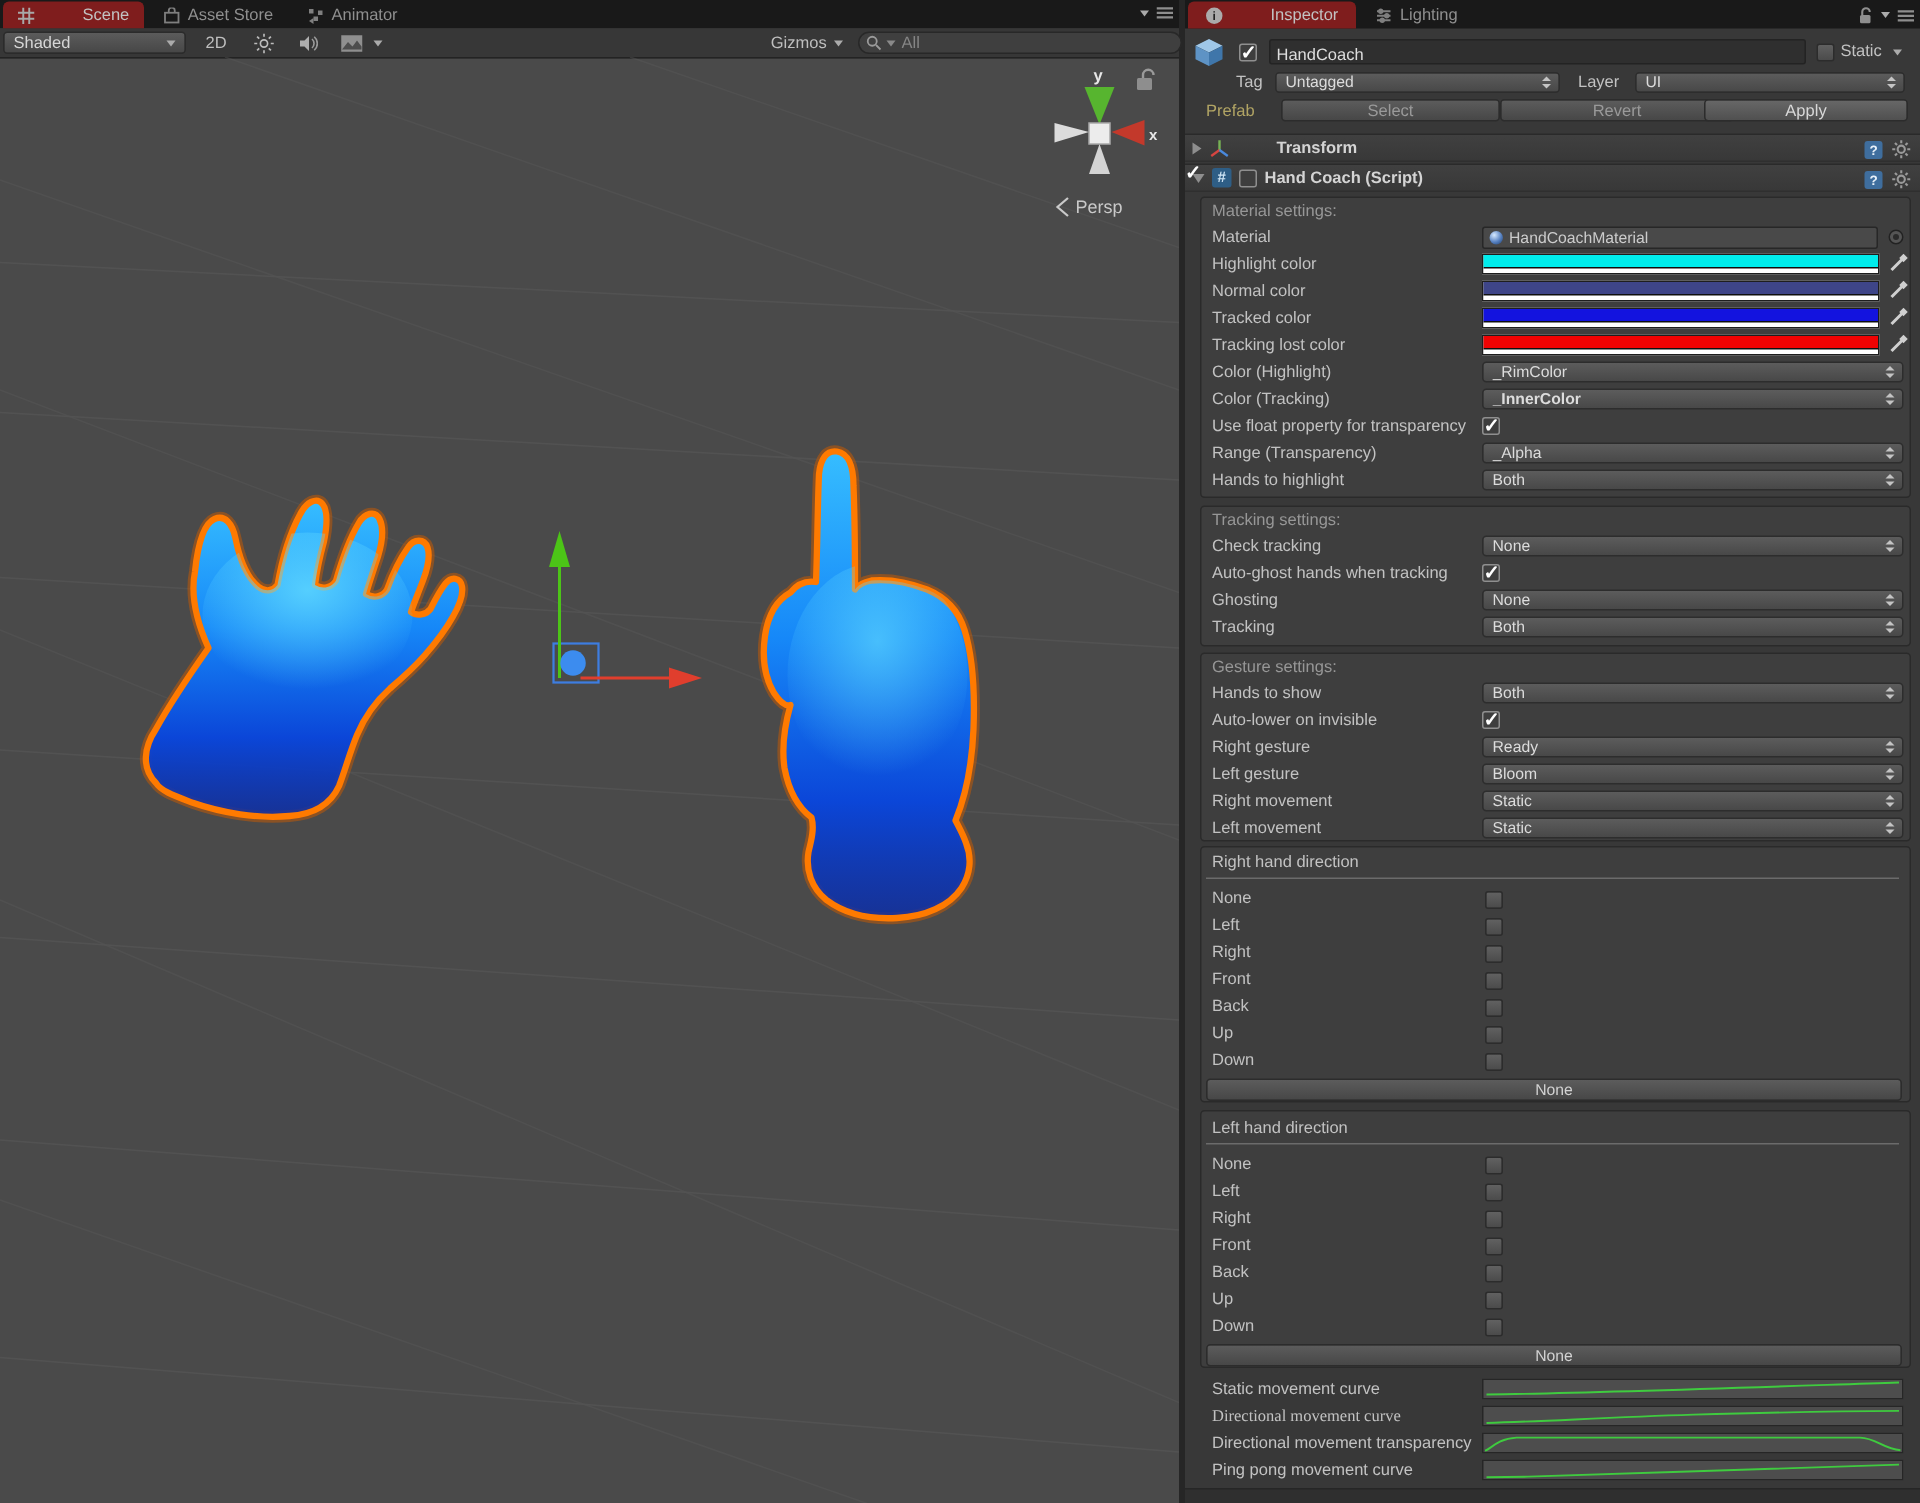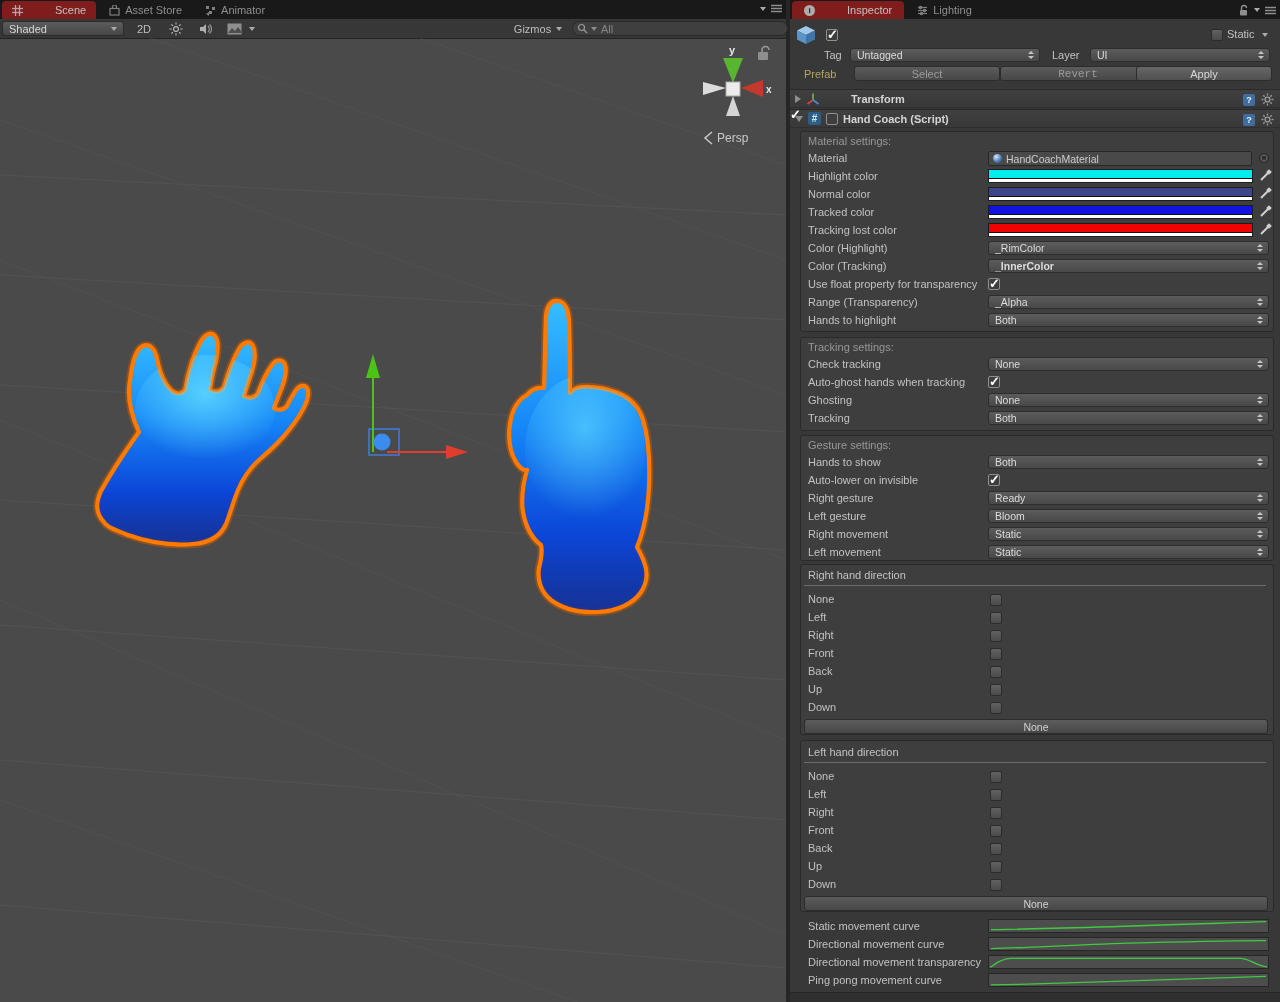--- a/index.html
+++ b/index.html
@@ -317,40 +317,43 @@
         </svg>
     </div>
   </div>
 
   <svg class="abs" style="left:6px;top:25px;" width="20" height="20">
     <polygon points="10,1 19,5.5 10,10 1,5.5" fill="#9FC7E8"></polygon>
     <polygon points="1,5.5 10,10 10,19 1,14.5" fill="#5E93C5"></polygon>
     <polygon points="19,5.5 10,10 10,19 19,14.5" fill="#3F76AA"></polygon>
   </svg>
   <div class="cb checked" style="left:36px;top:29px;"></div>
+  <div class="tfield" style="left:56px;top:26px;width:358px;height:17px;">
+    <input value="HandCoach" style="">
+  </div>
   <div class="cb" style="left:421px;top:29px;"></div>
   <span class="lbl" style="left:437px;top:28px;">Static</span>
   <div class="tdown sm abs" style="left:472px;top:33px;"></div>
 
   <span class="lbl" style="left:34px;top:49px;">Tag</span>
   <div class="dd" style="left:60px;top:48px;width:190px;align-items:center;">
     <span class="val">Untagged</span>
       <div class="pop"></div>
   </div>
   <span class="lbl" style="left:262px;top:49px;">Layer</span>
   <div class="dd" style="left:300px;top:48px;width:180px;">
     <span class="val">UI</span>
       <div class="pop"></div>
   </div>
 
   <span class="lbl" style="left:14px;top:68px;color:#B1A464;">Prefab</span>
   <div class="btnlike" style="left:64px;top:66px;width:146px;">
       <span>Select</span>
     </div>
-  <div class="btnlike" style="left:210px;top:66px;width:156px;font-family:Liberation Mono, monospace;">
+  <div class="btnlike" style="left:210px;top:66px;width:156px;">
       <span>Revert</span>
     </div>
   <div class="btnlike bright" style="left:346px;top:66px;width:136px;">
       <span>Apply</span>
     </div>
 
   <div class="chead" style="top:89px;">
     <div class="disc-closed"></div>
     <svg width="14" height="14">
         <g stroke-width="1.6" fill="none">
@@ -568,21 +571,21 @@
   <div class="bigbtn" style="top:896px;">
       <span>None</span>
     </div>
 
   <span class="plabel" style="top:920px;width:178px;">Static movement curve</span>
   <div class="curvef" style="top:919px;">
     <svg viewBox="0 0 279 13" preserveAspectRatio="none">
         <path class="curveline" d="M2,10.5 C70,9.5 160,6 277,1.8"></path>
       </svg>
   </div>
-  <span class="plabel" style="top:938px;width:178px;">Directional movement curve</span>
+  <span class="plabel" style="top:938px;width:178px;font-family:Liberation Serif, serif;">Directional movement curve</span>
   <div class="curvef" style="top:937px;">
     <svg viewBox="0 0 279 13" preserveAspectRatio="none">
         <path class="curveline" d="M2,11.5 C40,10.5 80,7.5 140,5.5 C200,3.8 250,3 277,2.8"></path>
       </svg>
   </div>
   <span class="plabel" style="top:956px;width:178px;">Directional movement transparency</span>
   <div class="curvef" style="top:955px;">
     <svg viewBox="0 0 279 13" preserveAspectRatio="none">
         <path class="curveline" d="M1,12 C5,11.5 8,3.5 22,2.6 L251,2.6 C262,3 266,10.5 278,11.8"></path>
       </svg>

